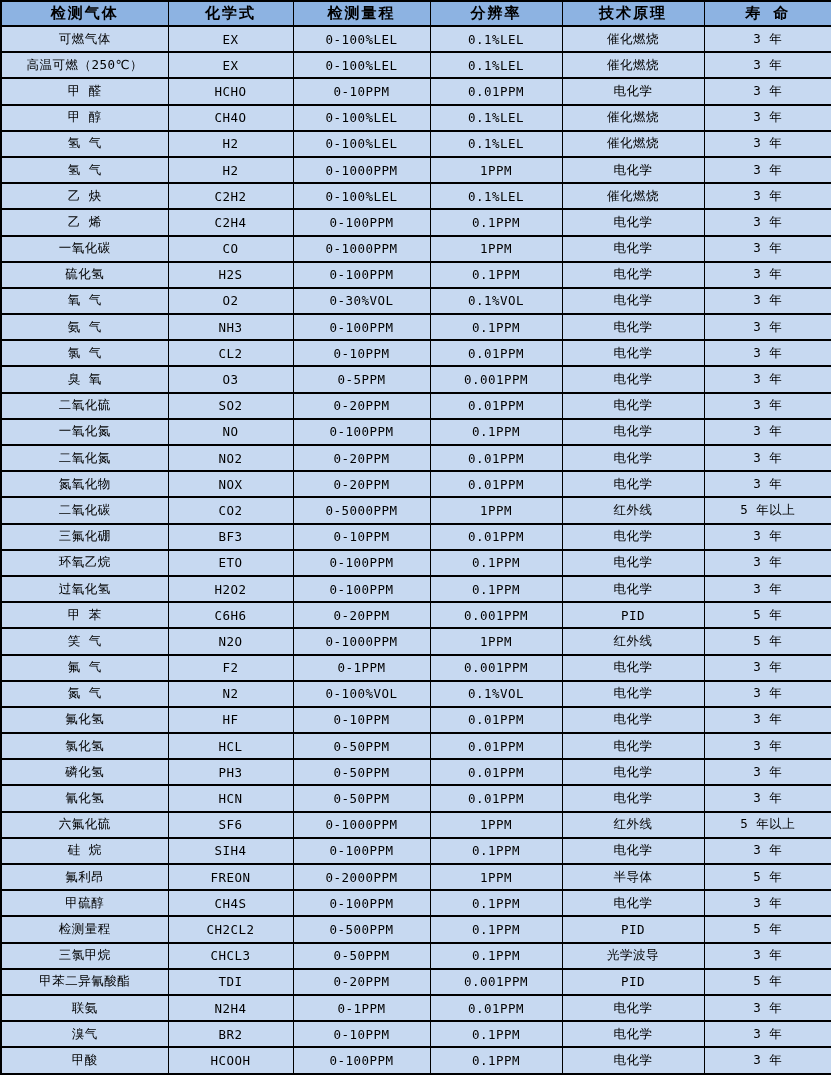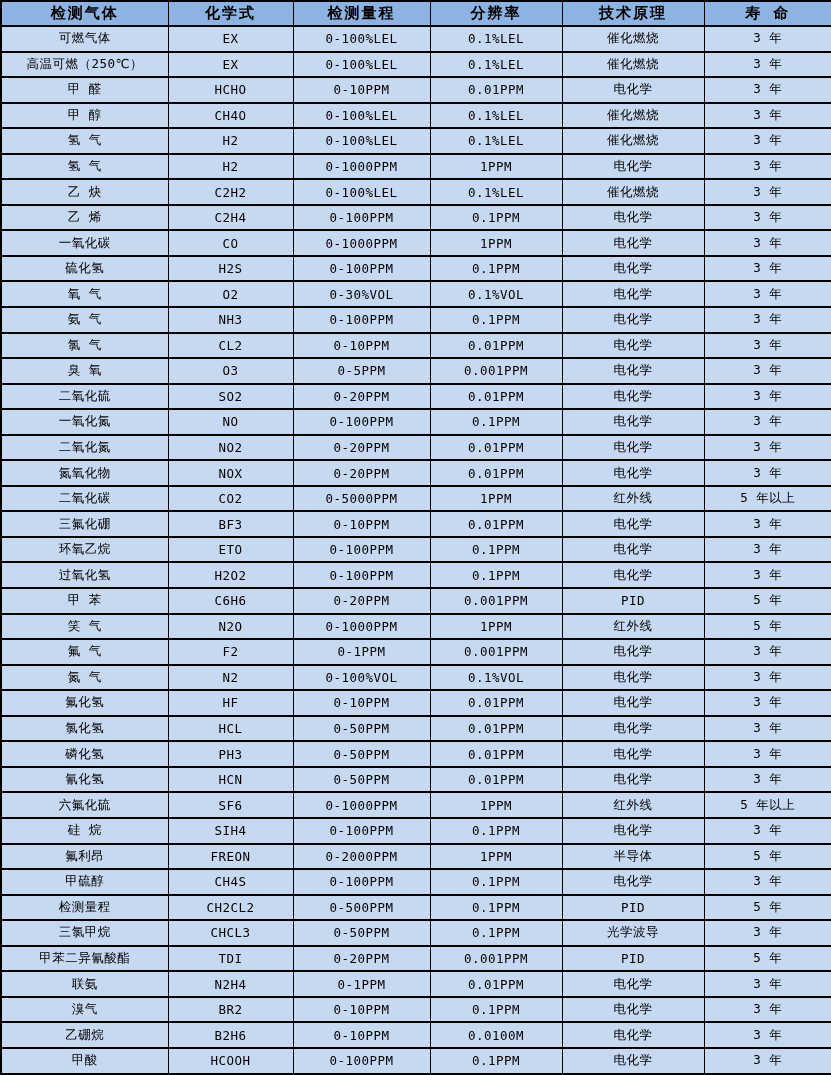--- a/index.html
+++ b/index.html
@@ -377,28 +377,20 @@
       </tr>
       <tr>
         <td>溴气</td>
         <td>BR2</td>
         <td>0-10PPM</td>
         <td>0.1PPM</td>
         <td>电化学</td>
         <td>3 年</td>
       </tr>
       <tr>
-        <td>乙硼烷</td>
-        <td>B2H6</td>
-        <td>0-10PPM</td>
-        <td>0.0100M</td>
-        <td>电化学</td>
-        <td>3 年</td>
-      </tr>
-      <tr>
         <td>甲酸</td>
         <td>HCOOH</td>
         <td>0-100PPM</td>
         <td>0.1PPM</td>
         <td>电化学</td>
         <td>3 年</td>
       </tr>
     </tbody>
 </table>
 

